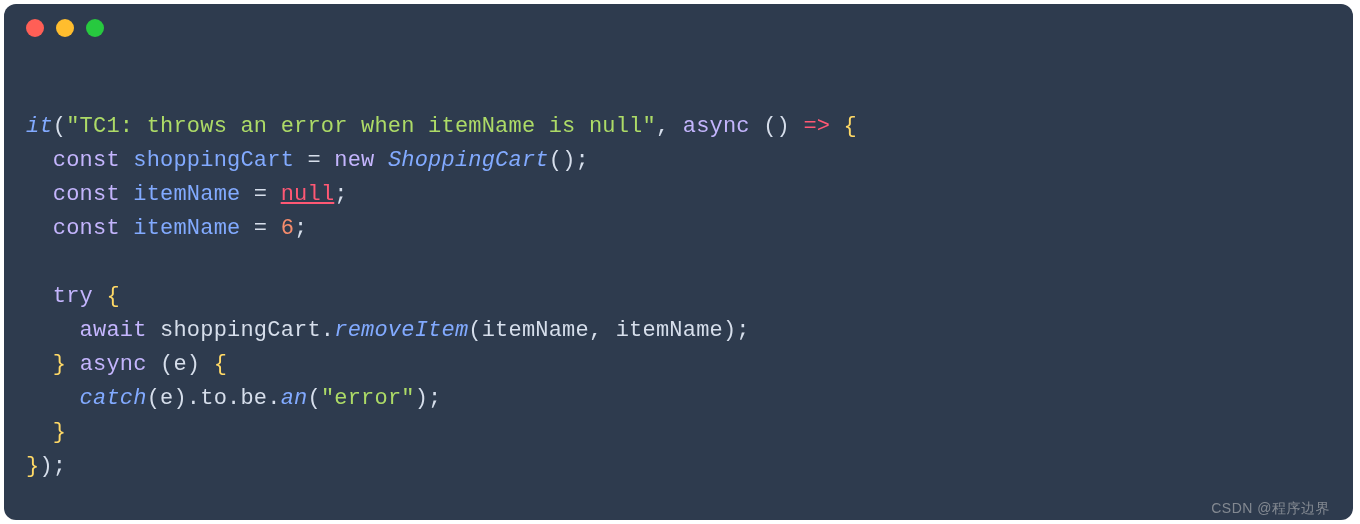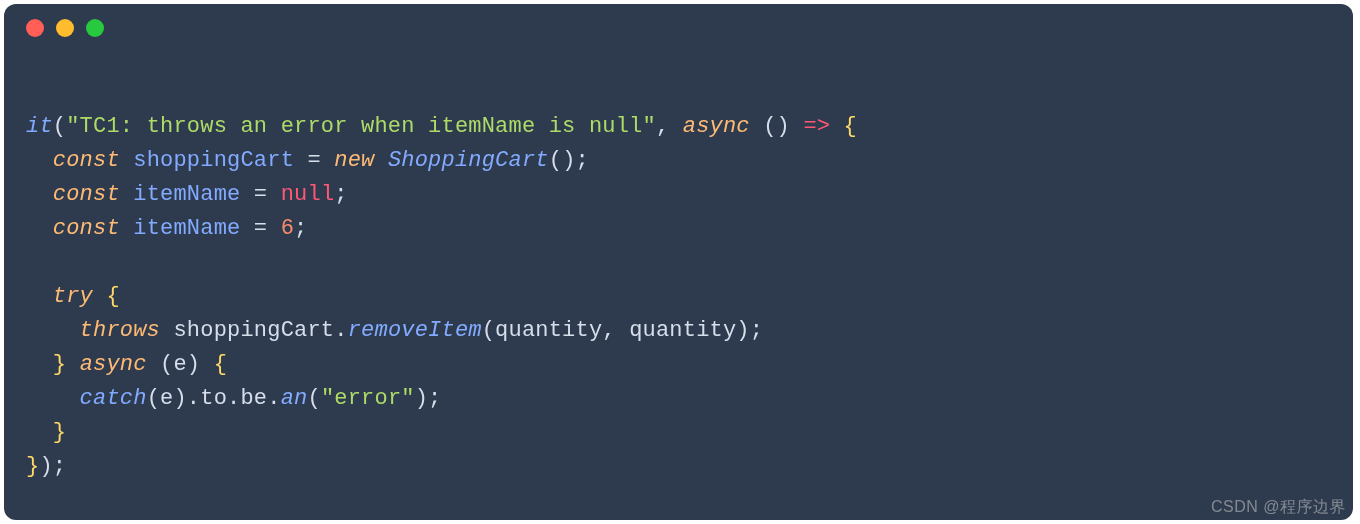--- a/index.html
+++ b/index.html
@@ -37,51 +37,51 @@
     .code {
       padding: 58px 22px 0 22px;
       font-size: 22px;
       line-height: 34px;
       letter-spacing: 0.2px;
       white-space: pre;
       color: #d6deeb;
     }
     .c-fn { color: #82aaff; font-style: italic; }
     .c-str { color: #addb67; }
-    .c-kw { color: #fdba74; font-style: italic; }
+    .c-kw { color: #c4b5fd; }
     .c-punc { color: #d6deeb; }
     .c-arrow { color: #ff5874; }
     .c-id { color: #82aaff; }
     .c-brace { color: #ffd966; }
     .c-num { color: #f78c6c; }
-    .c-null { color: #ff5874; }
+    .c-null { color: #ff5874; text-decoration: underline; }
     .watermark {
       position: absolute;
-      right: 14px;
+      right: 30px;
       bottom: 6px;
       font-family: sans-serif;
-      font-size: 16px;
+      font-size: 14px;
       color: rgba(200,200,200,0.55);
       letter-spacing: 0.5px;
     }
   </style>
 </head>
 <body>
 
 <div class="window">
   <div class="titlebar">
     <div class="dot dot-red"></div>
     <div class="dot dot-yellow"></div>
     <div class="dot dot-green"></div>
   </div>
   <div class="code" id="code-block"><span class="c-fn">it</span><span class="c-punc">(</span><span class="c-str">"TC1: throws an error when itemName is null"</span><span class="c-punc">, </span><span class="c-kw">async</span><span class="c-punc"> </span><span class="c-punc">(</span><span class="c-punc">)</span><span class="c-punc"> </span><span class="c-arrow">=&gt;</span><span class="c-punc"> </span><span class="c-brace">{</span><span class="c-punc">
   </span><span class="c-kw">const</span><span class="c-punc"> </span><span class="c-id">shoppingCart</span><span class="c-punc"> = </span><span class="c-kw">new</span><span class="c-punc"> </span><span class="c-fn">ShoppingCart</span><span class="c-punc">();</span><span class="c-punc">
   </span><span class="c-kw">const</span><span class="c-punc"> </span><span class="c-id">itemName</span><span class="c-punc"> = </span><span class="c-null">null</span><span class="c-punc">;</span><span class="c-punc">
   </span><span class="c-kw">const</span><span class="c-punc"> </span><span class="c-id">itemName</span><span class="c-punc"> = </span><span class="c-num">6</span><span class="c-punc">;</span><span class="c-punc">
 
   </span><span class="c-kw">try</span><span class="c-punc"> </span><span class="c-brace">{</span><span class="c-punc">
-    </span><span class="c-kw">throws</span><span class="c-punc"> shoppingCart.</span><span class="c-fn">removeItem</span><span class="c-punc">(quantity, quantity);</span><span class="c-punc">
+    </span><span class="c-kw">await</span><span class="c-punc"> shoppingCart.</span><span class="c-fn">removeItem</span><span class="c-punc">(itemName, itemName);</span><span class="c-punc">
   </span><span class="c-brace">}</span><span class="c-punc"> </span><span class="c-kw">async</span><span class="c-punc"> (e) </span><span class="c-brace">{</span><span class="c-punc">
     </span><span class="c-fn">catch</span><span class="c-punc">(e).to.be.</span><span class="c-fn">an</span><span class="c-punc">(</span><span class="c-str">"error"</span><span class="c-punc">);</span><span class="c-punc">
   </span><span class="c-brace">}</span><span class="c-punc">
 </span><span class="c-brace">}</span><span class="c-punc">);</span></div>
 </div>
 <div class="watermark">CSDN @程序边界</div>
 
 </body></html>

